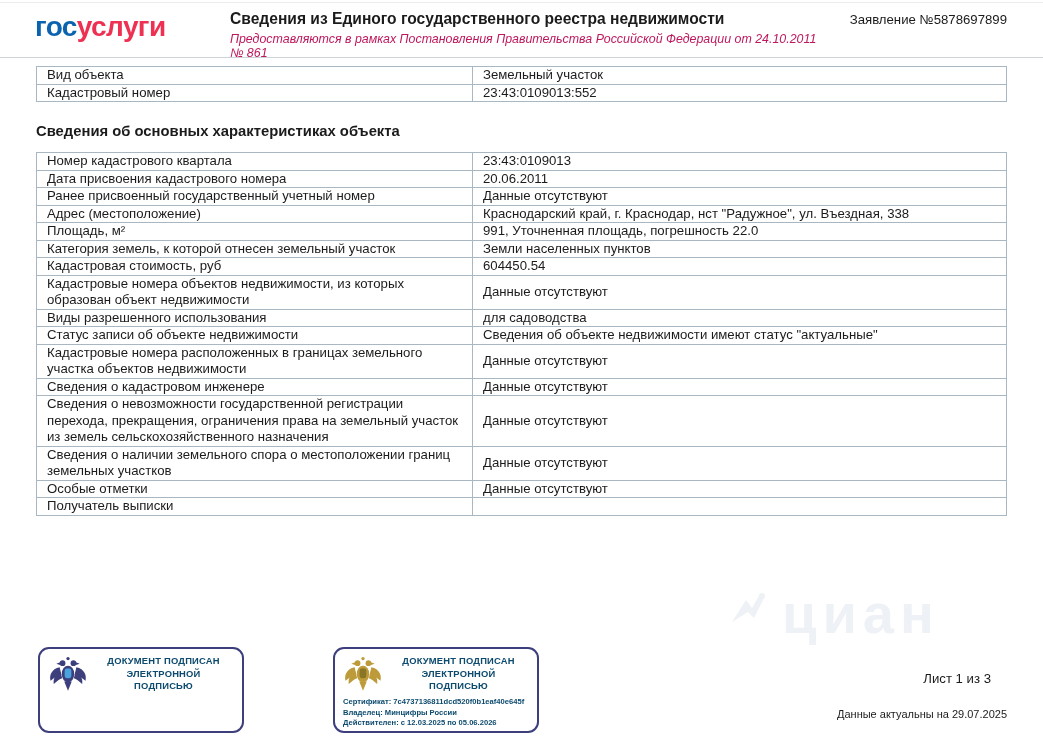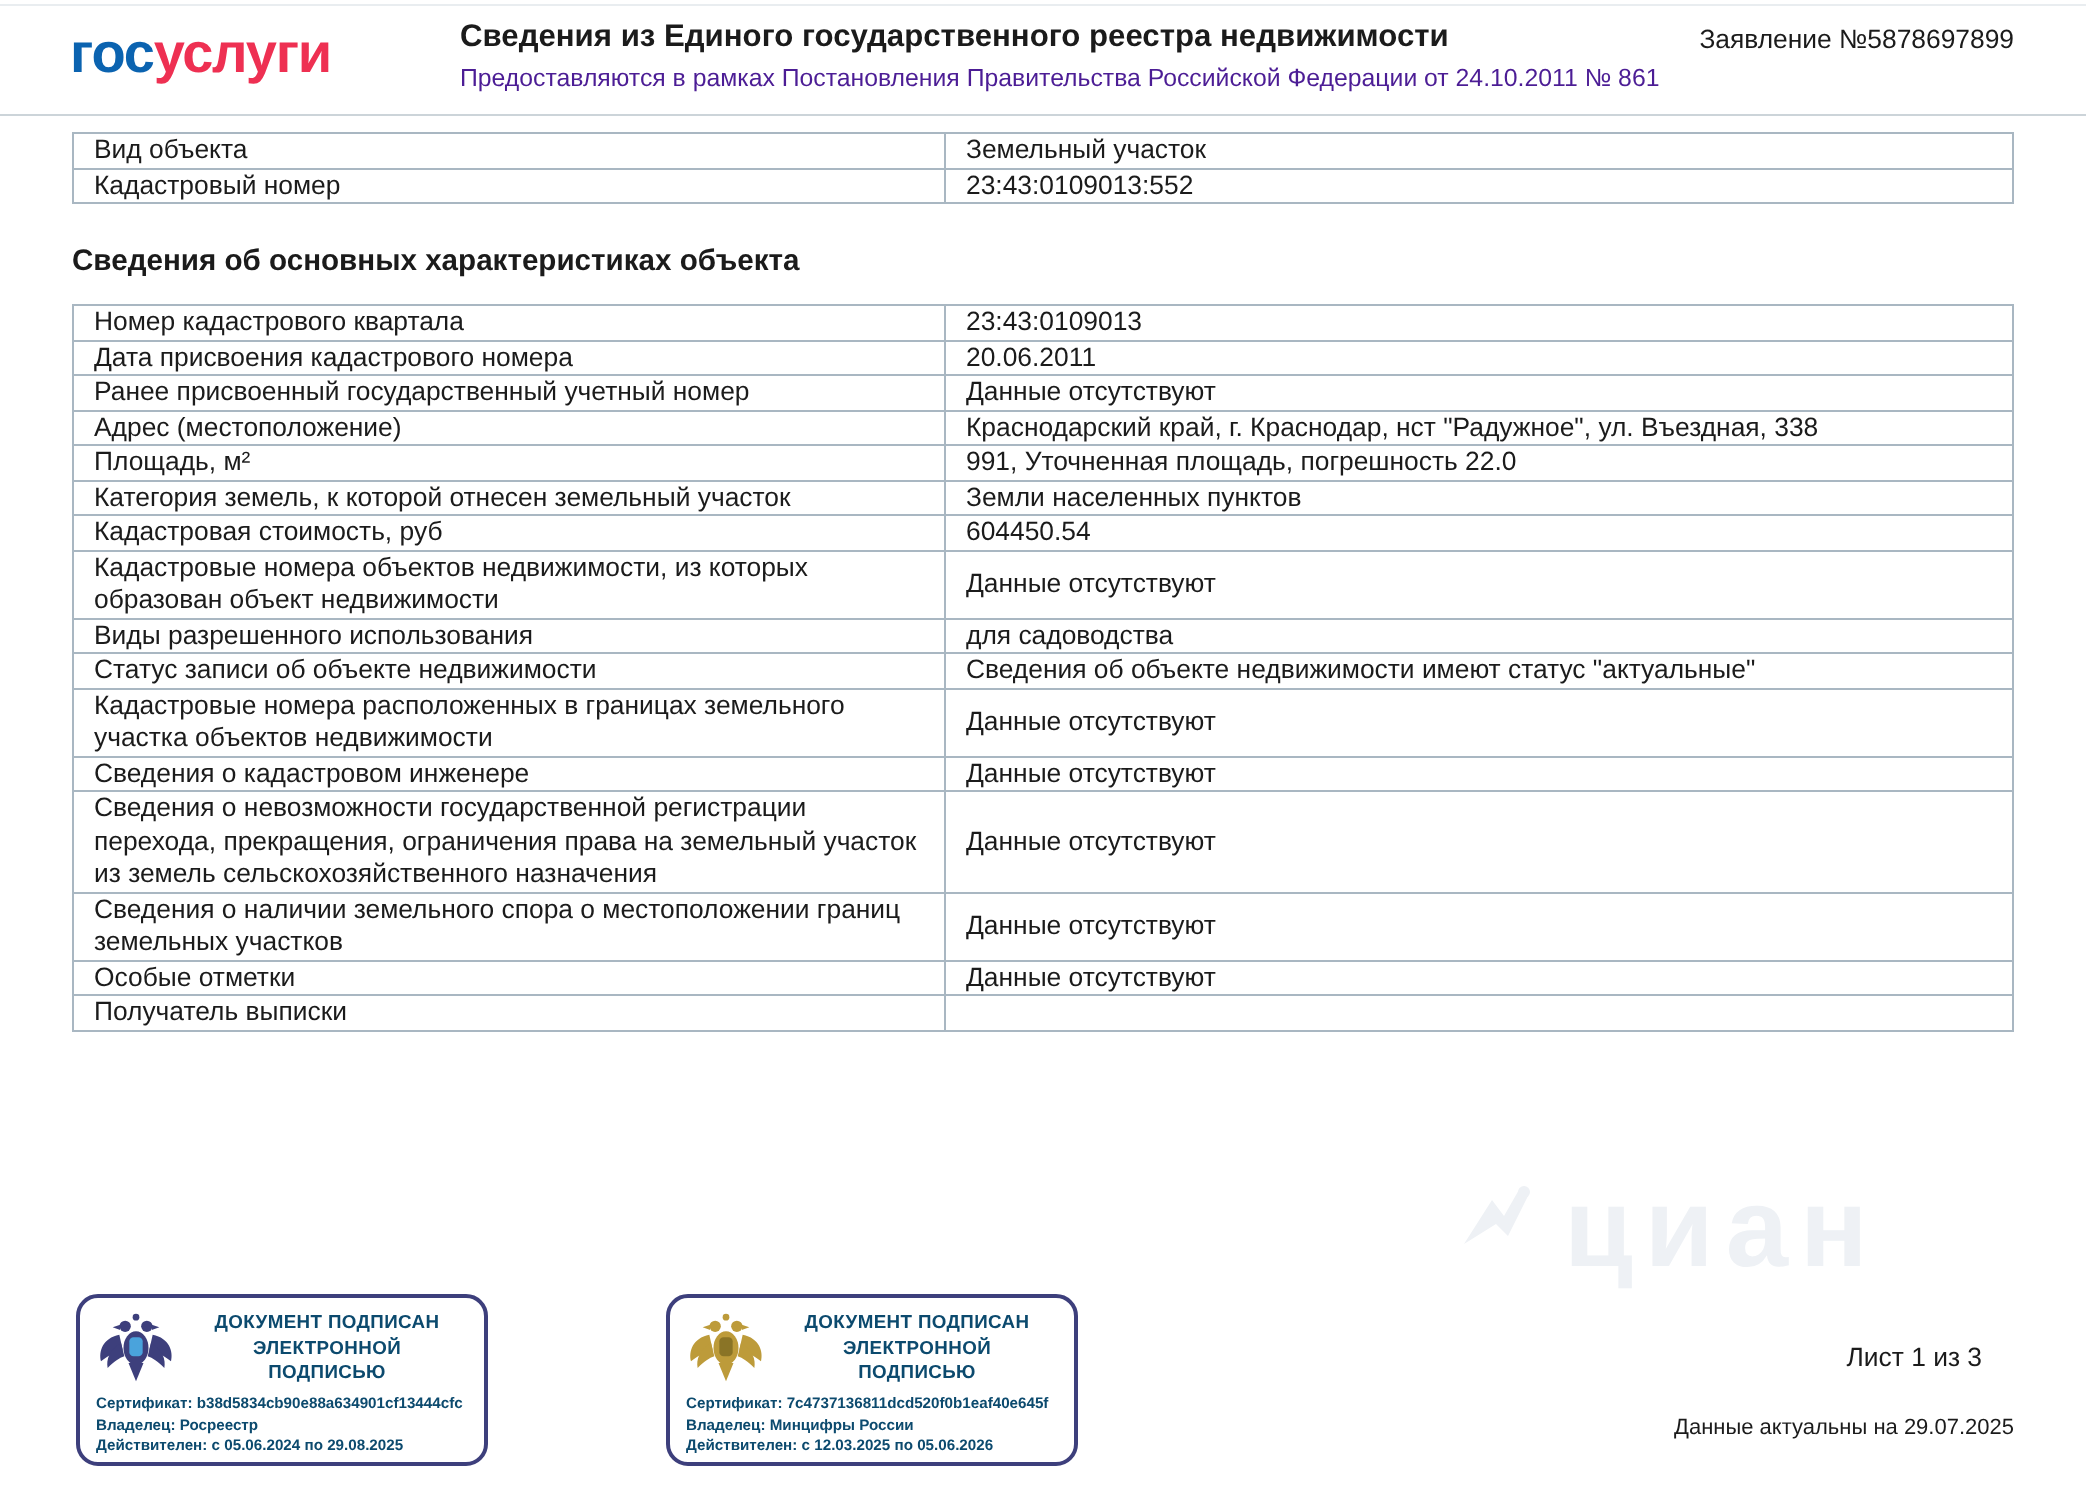--- a/index.html
+++ b/index.html
@@ -11,21 +11,21 @@
   .hairline{position:absolute;left:0;width:100%;border-top:1px solid #e9edf0;}
   .top-hairline{top:2px;}
   .header-divider{top:57px;border-top:1px solid #ccd4d9;}
 
   
   .logo{position:absolute;left:35px;top:11px;font-size:28px;font-weight:700;letter-spacing:-0.6px;}
   .logo .blue{color:#0b63b0;}
   .logo .red{color:#ee3052;}
   .title-block{position:absolute;left:230px;top:10px;width:600px;}
   .doc-title{font-size:15.6px;font-weight:700;line-height:1.15;}
-  .doc-subtitle{font-size:12.4px;margin-top:4px;color:#4c1d95;}
+  .doc-subtitle{font-size:12.4px;margin-top:4px;color:#be185d;font-style:italic;}
   .application{position:absolute;right:36px;top:12px;font-size:13.2px;}
 
   
   .info-table{position:absolute;left:36px;width:971px;border-collapse:collapse;table-layout:fixed;}
   .info-table td{
     border:1px solid #a9b7c2;padding:0 10px;font-size:13.2px;line-height:1.25;
     vertical-align:middle;color:#1b1b1b;overflow:hidden;
   }
   .info-table td.col-label{width:415px;}
   #object-table{top:66px;}
@@ -185,25 +185,20 @@
         <path d="M15 19 C8 23 6 29 7 34 C11 30 14 28 17 27 Z"></path>
         <path d="M33 19 C40 23 42 29 41 34 C37 30 34 28 31 27 Z"></path>
         <ellipse cx="24" cy="22" rx="7.5" ry="10"></ellipse>
         <path d="M19.5 31 L24 42 L28.5 31 Z"></path>
       </g>
       <rect class="shield" x="20" y="15.5" width="8" height="11.5" rx="2.5"></rect>
     </svg>
     <div class="stamp-title">ДОКУМЕНТ ПОДПИСАН
 ЭЛЕКТРОННОЙ
 ПОДПИСЬЮ</div>
-  </div>
-  <div class="stamp-lines">
-    <div>Сертификат: b38d5834cb90e88a634901cf13444cfc</div>
-    <div>Владелец: Росреестр</div>
-    <div>Действителен: с 05.06.2024 по 29.08.2025</div>
   </div>
 </div>
 
 <div class="stamp stamp-right">
   <div class="stamp-top">
     <svg class="eagle eagle-gold" viewBox="0 0 48 44">
       <g fill="currentColor">
         <circle cx="24" cy="3.5" r="2"></circle>
         <circle cx="17.5" cy="9" r="3.4"></circle>
         <circle cx="30.5" cy="9" r="3.4"></circle>

